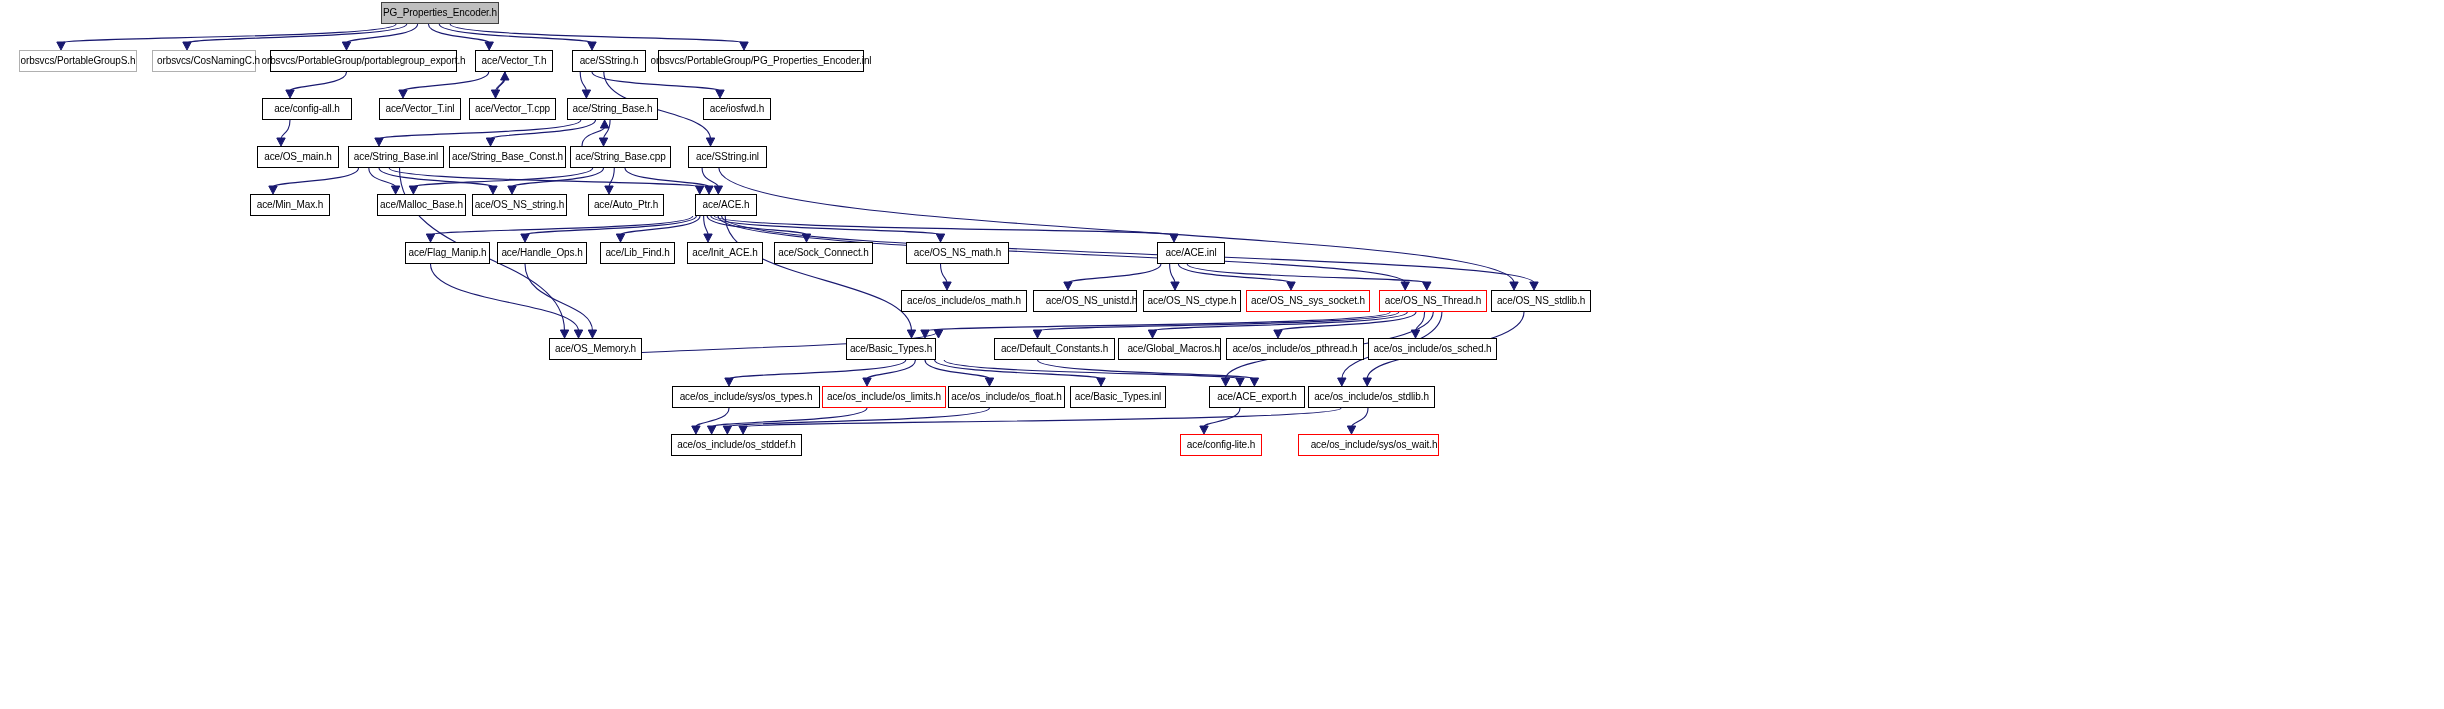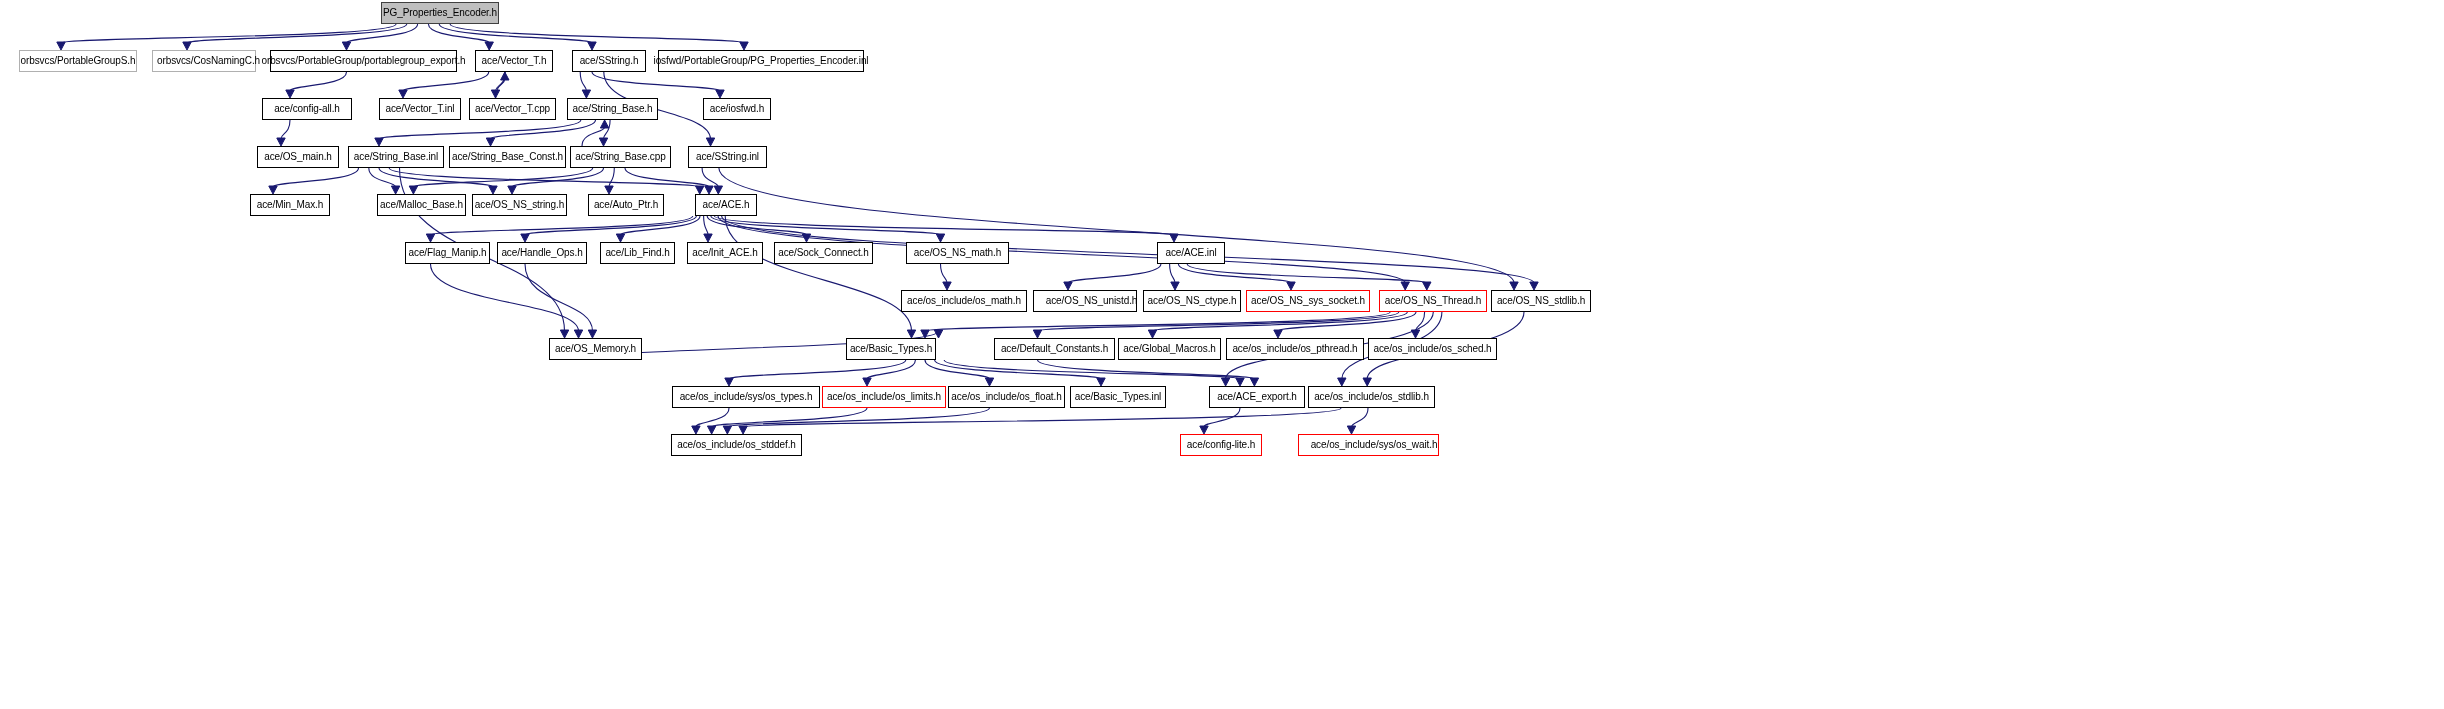--- a/index.html
+++ b/index.html
@@ -170,21 +170,21 @@
       <div class="node" style="left: 253px; top: 50px; width: 187px;">
         <span>orbsvcs/PortableGroup/portablegroup_export.h</span>
       </div>
       <div class="node" style="left: 458px; top: 50px; width: 78px;">
         <span>ace/Vector_T.h</span>
       </div>
       <div class="node" style="left: 555px; top: 50px; width: 74px;">
         <span>ace/SString.h</span>
       </div>
       <div class="node" style="left: 641px; top: 50px; width: 206px;">
-        <span>iosfwd/PortableGroup/PG_Properties_Encoder.inl</span>
+        <span>orbsvcs/PortableGroup/PG_Properties_Encoder.inl</span>
       </div>
       <div class="node" style="left: 245px; top: 98px; width: 90px;">
         <span>ace/config-all.h</span>
       </div>
       <div class="node" style="left: 362px; top: 98px; width: 82px;">
         <span>ace/Vector_T.inl</span>
       </div>
       <div class="node" style="left: 452px; top: 98px; width: 87px;">
         <span>ace/Vector_T.cpp</span>
       </div>
@@ -265,21 +265,21 @@
       </div>
       <div class="node" style="left: 532px; top: 338px; width: 93px;">
         <span>ace/OS_Memory.h</span>
       </div>
       <div class="node" style="left: 829px; top: 338px; width: 90px;">
         <span>ace/Basic_Types.h</span>
       </div>
       <div class="node" style="left: 977px; top: 338px; width: 121px;">
         <span>ace/Default_Constants.h</span>
       </div>
-      <div class="node" style="left: 1101px; top: 338px; width: 103px;">
+      <div class="node" style="left: 1101px; top: 338px; width: 103px; justify-content: flex-end;">
         <span>ace/Global_Macros.h</span>
       </div>
       <div class="node" style="left: 1209px; top: 338px; width: 138px;">
         <span>ace/os_include/os_pthread.h</span>
       </div>
       <div class="node" style="left: 1351px; top: 338px; width: 129px;">
         <span>ace/os_include/os_sched.h</span>
       </div>
       <div class="node" style="left: 655px; top: 386px; width: 148px;">
         <span>ace/os_include/sys/os_types.h</span>

